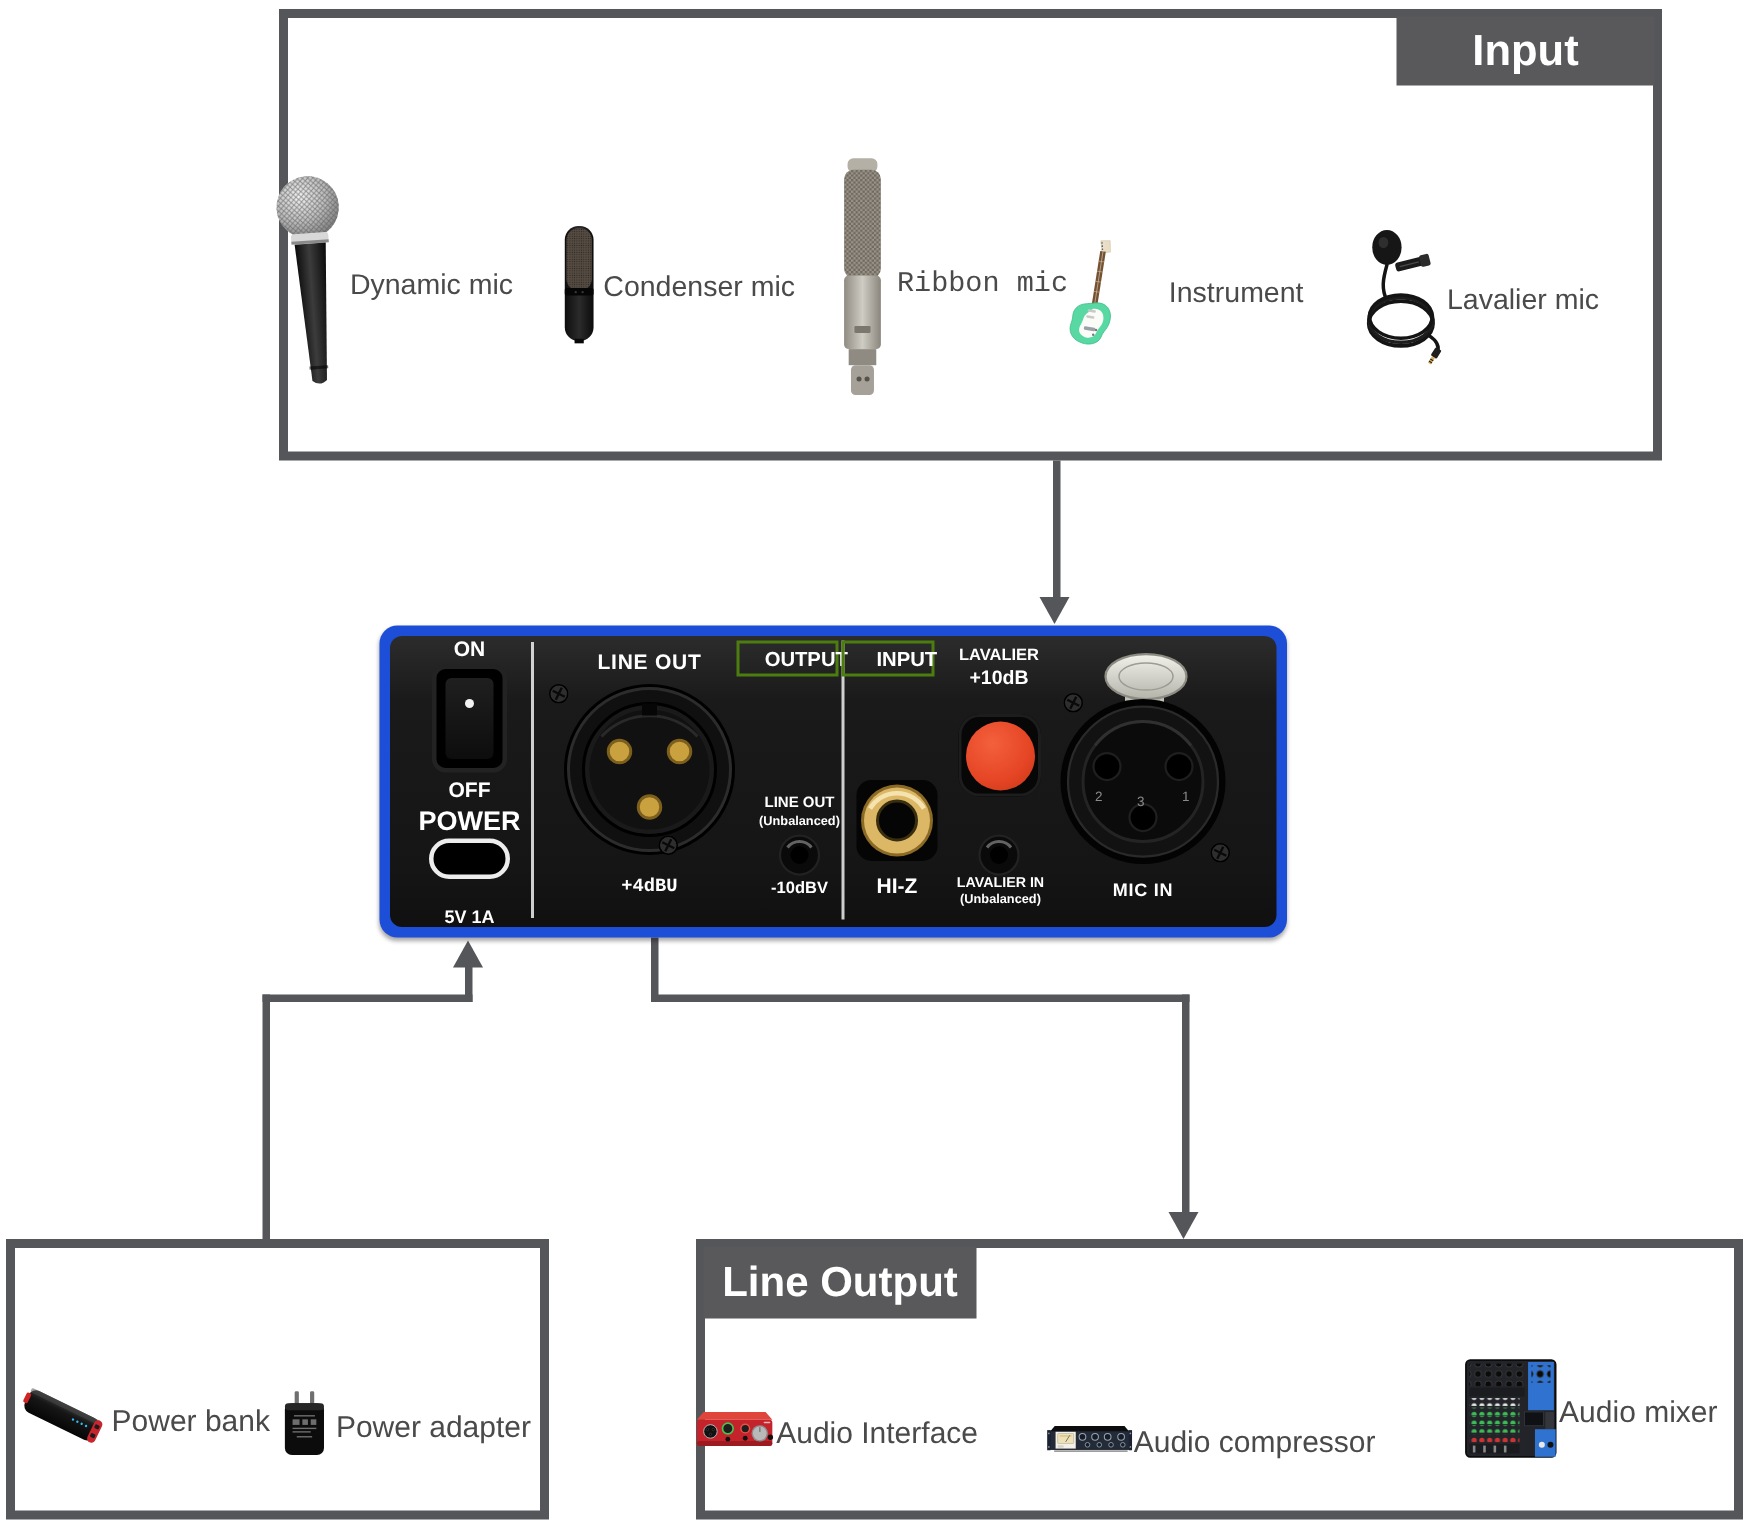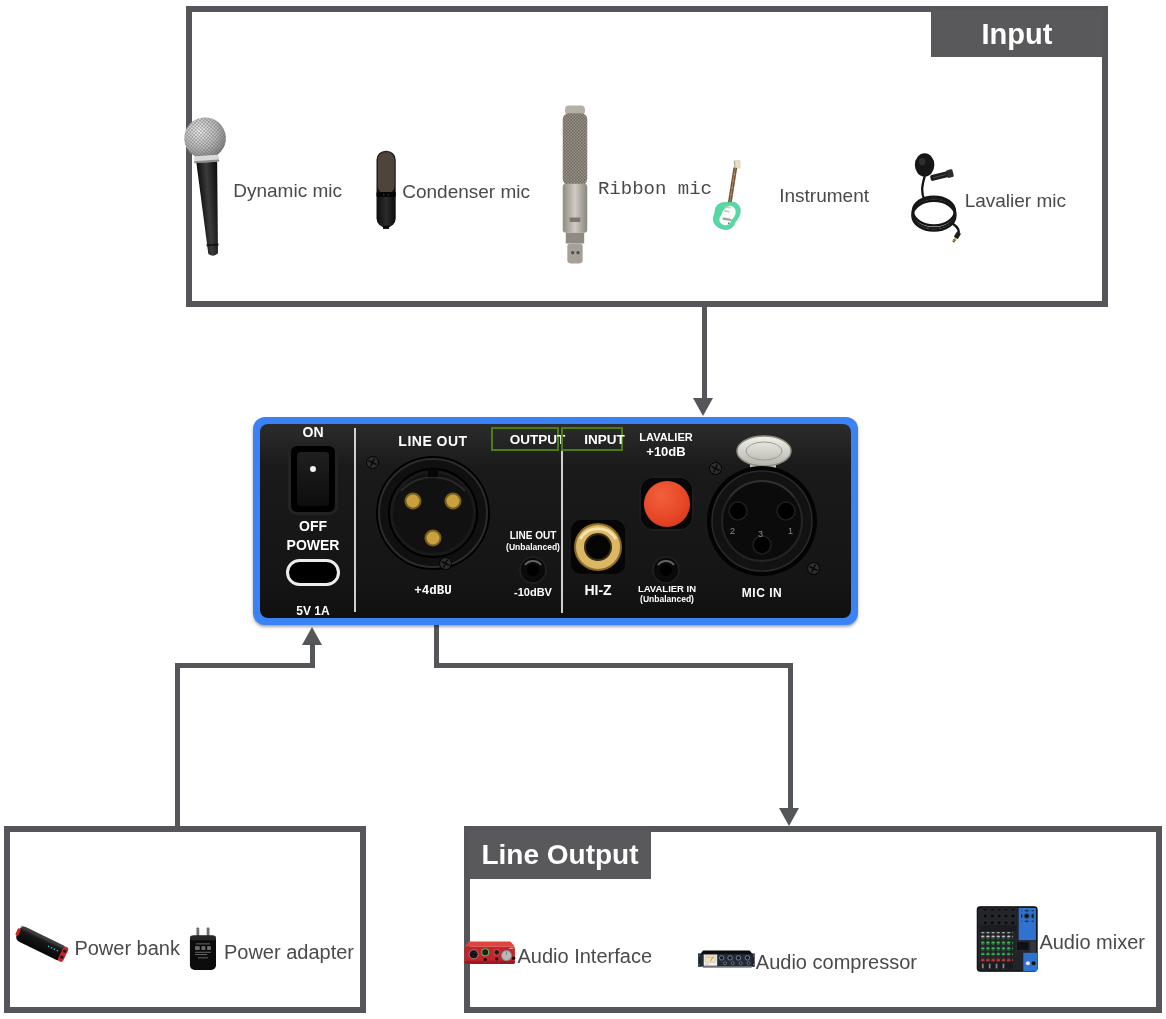--- a/index.html
+++ b/index.html
@@ -21,21 +21,21 @@
   .mic-item{bottom:8px;width:160px;}
   .bot-item{bottom:10px;width:200px;}
   .bot-item .item-label{font-size:20px;}
   
   .line{position:absolute;background:#55565a;}
   .arrow-down{position:absolute;width:0;height:0;border-left:10px solid transparent;
               border-right:10px solid transparent;border-top:18px solid #55565a;}
   .arrow-up{position:absolute;width:0;height:0;border-left:10px solid transparent;
             border-right:10px solid transparent;border-bottom:18px solid #55565a;}
   
-  .device{position:absolute;left:253px;top:417px;width:605px;height:208px;background:#3b82f6;
+  .device{position:absolute;left:253px;top:417px;width:605px;height:208px;background:#1d4ed8;
           border-radius:12px;box-shadow:0 2px 3px rgba(0,0,0,.35);}
   .device-face{position:absolute;left:7px;top:7px;width:591px;height:194px;border-radius:8px;
                background:linear-gradient(180deg,#2c2c2c 0%,#1a1a1a 22%,#151515 80%,#101010 100%);}
   .dtext{position:absolute;color:#fff;font-weight:bold;text-align:center;line-height:1.05;}
   .divider{position:absolute;width:2px;background:rgba(240,240,240,.85);}
   .iobox{position:absolute;border:2px solid #4d7c0f;color:#fff;font-weight:bold;font-size:13.5px;
          display:flex;align-items:center;justify-content:center;box-sizing:border-box;padding-left:25px;}
   .switch{position:absolute;left:35px;top:26px;width:50px;height:72px;background:#000;
           border:3px solid #232323;border-radius:9px;box-sizing:border-box;}
   .rocker{position:absolute;left:6px;top:6px;right:6px;bottom:6px;background:linear-gradient(180deg,#1f1f1f,#0d0d0d);
@@ -206,21 +206,21 @@
     <div class="divider" style="left:101px;top:11px;height:184px;"></div>
     <div class="divider" style="left:308px;top:10px;height:186px;"></div>
 
     <div class="dtext" style="left:20px;top:8px;width:80px;font-size:14px;">ON</div>
     <div class="switch">
       <div class="rocker">
           <div class="rocker-dot"></div>
         </div>
     </div>
     <div class="dtext" style="left:20px;top:102px;width:80px;font-size:14px;">OFF</div>
-    <div class="dtext" style="left:15px;top:121px;width:90px;font-size:14px;">POWER</div>
+    <div class="dtext" style="left:15px;top:121px;width:90px;font-size:18px;">POWER</div>
     <div class="usbc"></div>
     <div class="dtext" style="left:20px;top:188px;width:80px;font-size:12px;">5V 1A</div>
 
     <div class="dtext" style="left:120px;top:17px;width:120px;font-size:14px;letter-spacing:.5px;">LINE OUT</div>
     <svg class="dev-svg" style="left:120px;top:36px;" width="120" height="120" viewBox="0 0 120 120">
       <circle cx="60" cy="60" r="57" fill="#000"></circle>
       <circle cx="60" cy="60" r="54" fill="#101010" stroke="#2c2c2c" stroke-width="2"></circle>
       <circle cx="60" cy="60" r="44" fill="#1a1a1a" stroke="#000" stroke-width="2"></circle>
       <circle cx="60" cy="60" r="40" fill="#111"></circle>
       <path d="M28 38 A44 44 0 0 1 92 38" fill="none" stroke="#3a3a3a" stroke-width="2" opacity=".6"></path>

